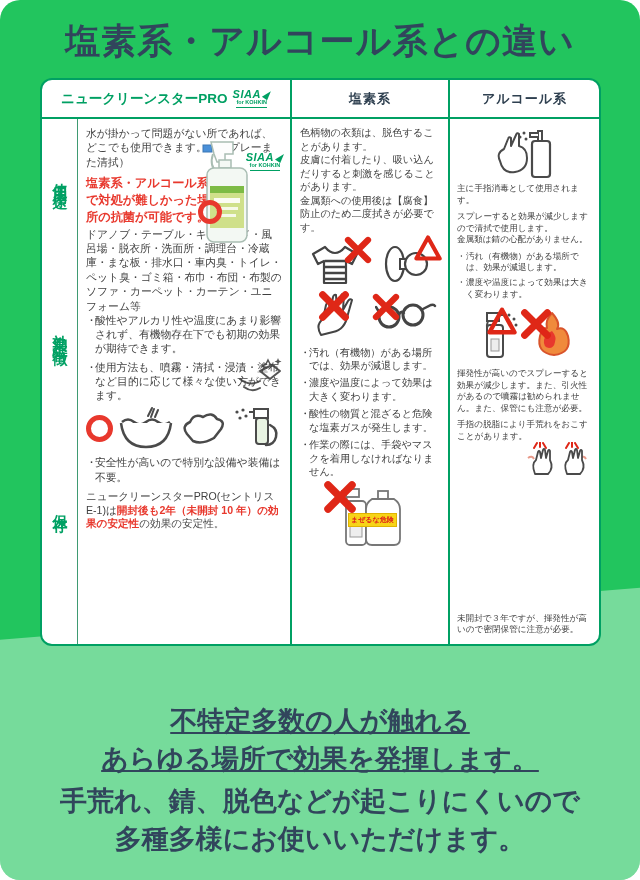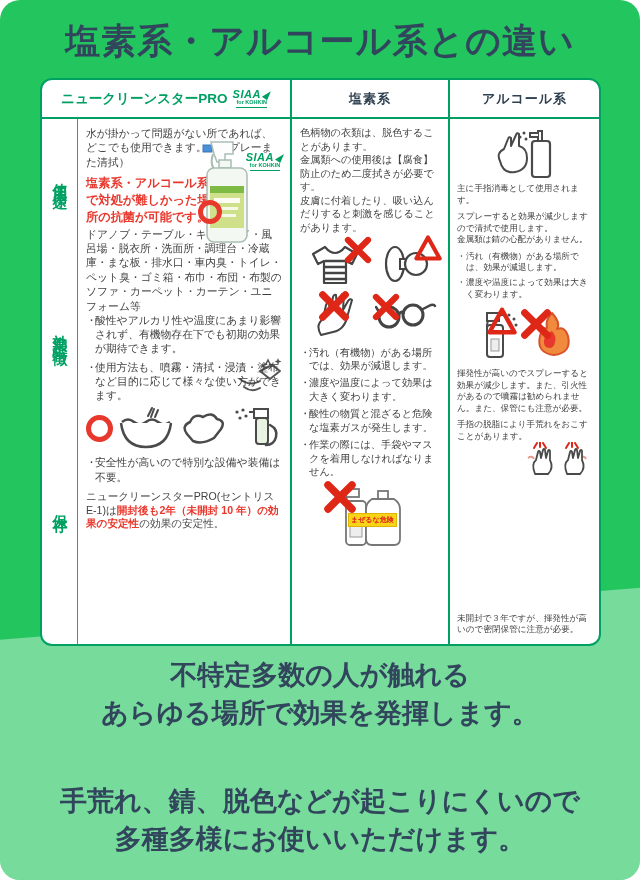--- a/index.html
+++ b/index.html
@@ -83,21 +83,21 @@
   }
   
   .cicon{display:flex; justify-content:center; margin:2px 0 4px;}
   .c3icons{display:flex; justify-content:center; align-items:center; gap:12px; margin:5px 0 7px;}
   .handsR{display:flex; justify-content:flex-end; margin:0 6px 4px 0;}
   .c3store{margin:auto 0 2px; line-height:1.35;}
   .c3 .t{line-height:1.35;}
   
   .msg{position:absolute; left:0; width:100%; text-align:center; margin:0;
     color:#31455c; font-weight:bold; font-size:27px; line-height:1.42;}
-  .msg1{top:656px;} .msg2{top:782px;}
+  .msg1{top:702px;text-decoration:underline;} .msg2{top:782px;}
 </style>
 </head>
 <body>
 
 <div class="page">
 
   <div class="wedge"></div>
 
   <h1 class="title">塩素系・アルコール系との違い</h1>
 
@@ -193,22 +193,22 @@
             </svg>
           </div>
           <p class="bullet">安全性が高いので特別な設備や装備は不要。</p>
         </div>
 
         <p class="c1store"><span>ニュークリーンスターPRO(セントリスE-1)は</span><span class="red">開封後も2年（未開封 10 年）の効果の安定性</span><span>の効果の安定性。</span><br></p>
       </div>
 
       <div class="col col2">
         <p class="tt">色柄物の衣類は、脱色することがあります。</p>
+        <p class="tt">皮膚に付着したり、吸い込んだりすると刺激を感じることがあります。</p>
         <p class="tt">金属類への使用後は【腐食】防止のため二度拭きが必要です。</p>
-        <p class="tt">皮膚に付着したり、吸い込んだりすると刺激を感じることがあります。</p>
 
         <div class="icongrid">
           <span class="icw">
             <svg width="60" height="46" viewBox="0 0 60 46">
               <path d="M20 6 L8 13 l5 10 6 -3 v22 h22 v-22 l6 3 5 -10 L40 6 q-5 6 -10 6 t-10 -6 z" fill="#fff" stroke="#444" stroke-width="2.2" stroke-linejoin="round"></path>
               <path d="M20 20 h20 M19 26 h22 M19 32 h22 M19 38 h22" stroke="#444" stroke-width="2.5"></path>
             </svg>
             <svg class="mark" style="right:-8px;top:-6px" width="30" height="30" viewBox="0 0 24 24">
                 <path d="M4 4 L20 20 M20 4 L4 20" stroke="#df2717" stroke-width="5" stroke-linecap="round"></path>
               </svg>

